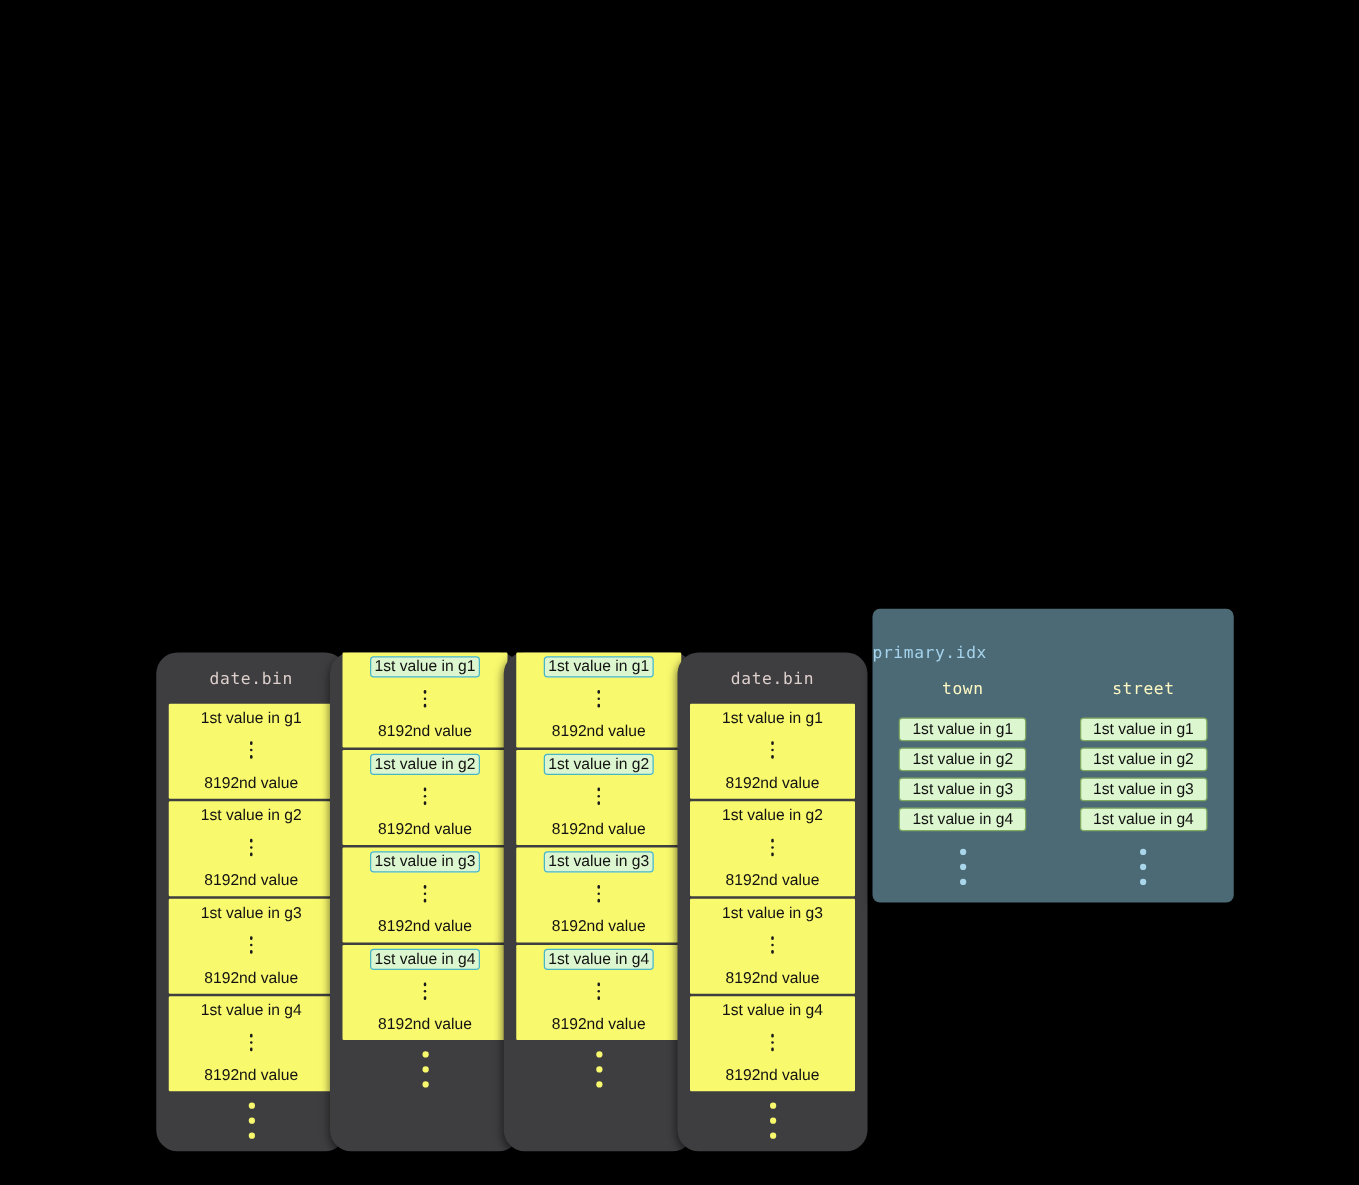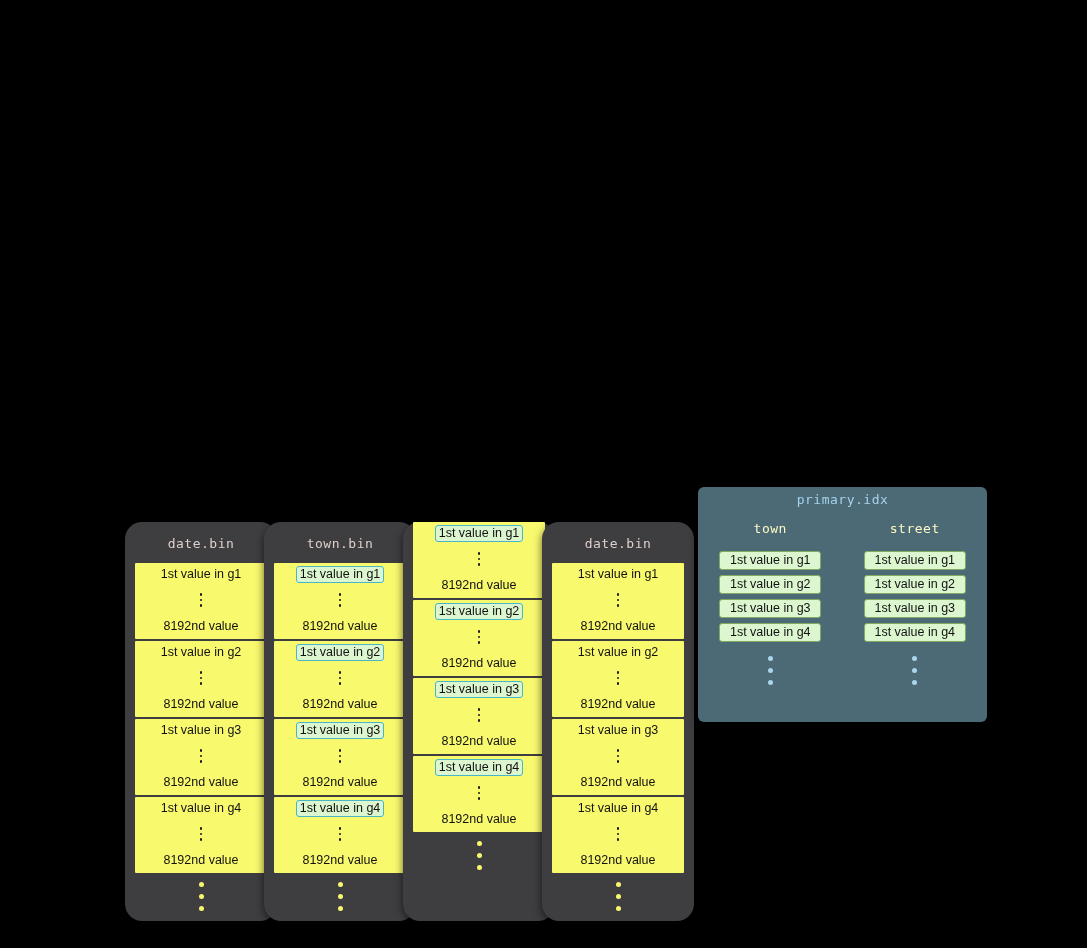--- a/index.html
+++ b/index.html
@@ -63,26 +63,26 @@
   .idx-panel {
     position: absolute;
     left: 698px; top: 487px;
     width: 289px; height: 235px;
     background: #4c6a76;
     border-radius: 6px;
     box-sizing: border-box;
     box-shadow: 0 3px 8px rgba(0,0,0,.6);
   }
   .idx-title {
-    text-align: center;
+    text-align: left;
     font-family: "DejaVu Sans Mono", "Liberation Mono", monospace;
     font-size: 13px;
     letter-spacing: .5px;
     color: #a5d3ec;
-    padding-top: 5px;
+    padding-top: 28px;
   }
   .idx-cols {
     display: flex;
     justify-content: space-around;
     margin-top: 14px;
   }
   .idx-col { display: flex; flex-direction: column; align-items: center; }
   .idx-col-header {
     font-family: "DejaVu Sans Mono", "Liberation Mono", monospace;
     font-size: 13px;
@@ -146,21 +146,20 @@
   </div>
 
   <div class="col-dots yellow">
       <i></i>
       <i></i>
       <i></i>
     </div>
 </div>
 
 <div class="bin-col" style="left:264px">
-  <div class="bin-header">town.bin</div>
 
   <div class="granule">
     <div class="gtext"><span class="hl">1st value in g1</span></div>
     <div class="vdots">
         <i></i>
         <i></i>
         <i></i>
       </div>
     <div class="gtext">8192nd value</div>
   </div>

